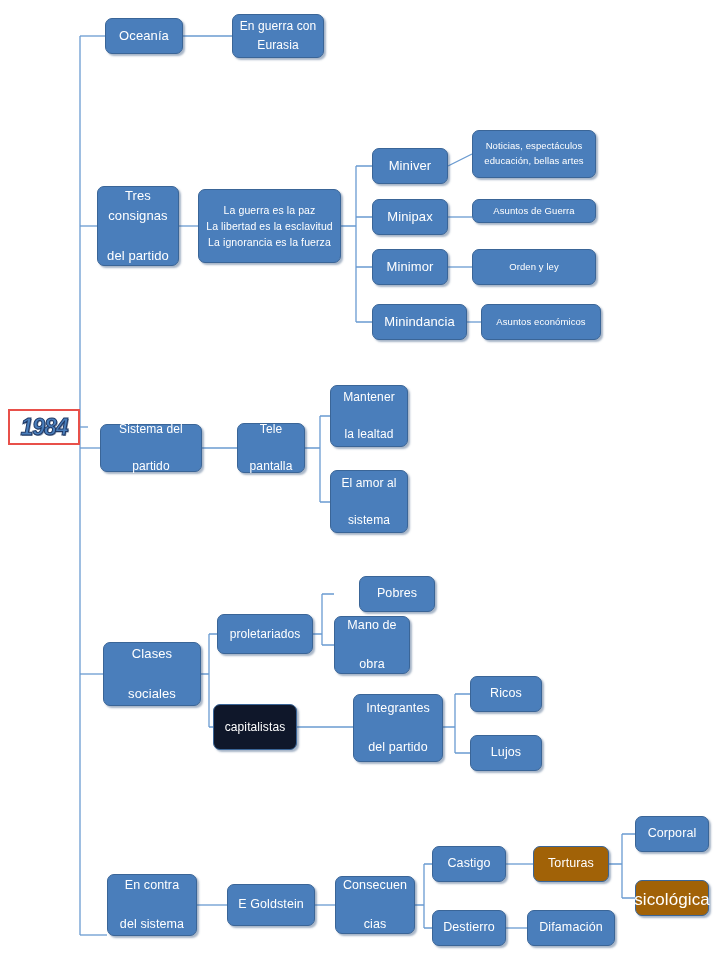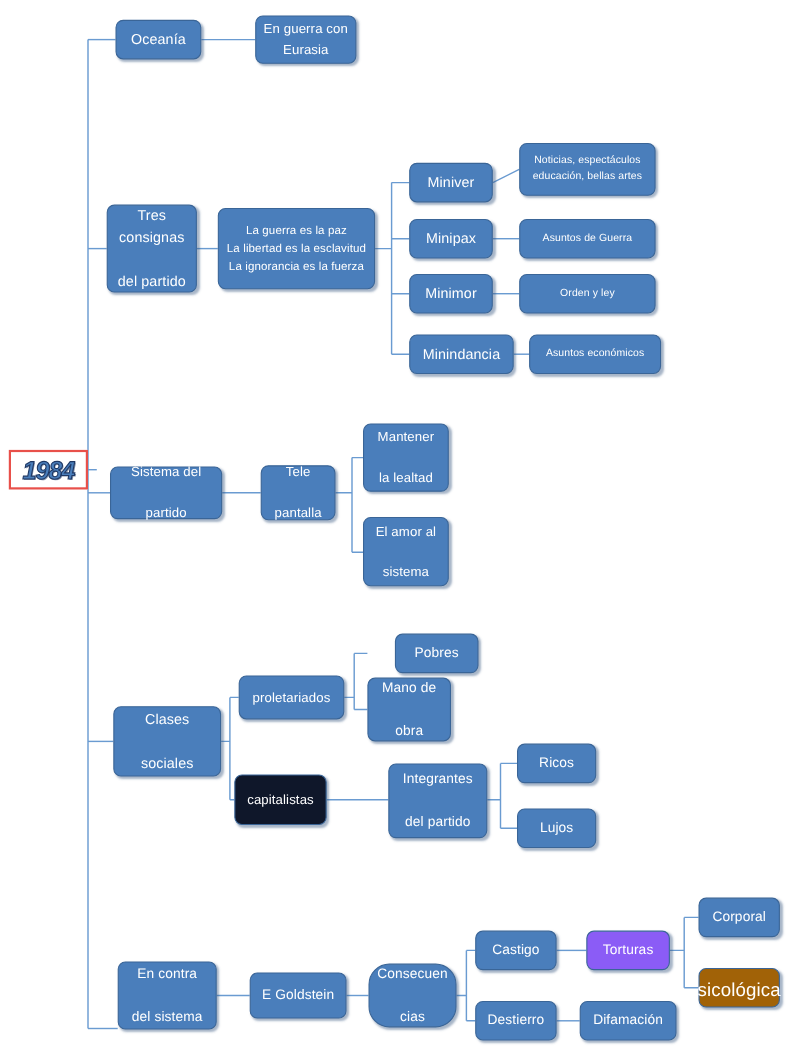--- a/index.html
+++ b/index.html
@@ -109,21 +109,21 @@
 consignas
 
 del partido</span></div>
       <div class="node" style="left: 198px; top: 189px; width: 143px; height: 74px; font-size: 10.5px; background: rgb(74, 126, 187); border-color: rgb(58, 101, 151); color: rgb(255, 255, 255);"><span>La guerra es la paz
 La libertad es  la esclavitud
 La ignorancia es la fuerza</span></div>
       <div class="node" style="left: 372px; top: 148px; width: 76px; height: 36px; font-size: 13px; background: rgb(74, 126, 187); border-color: rgb(58, 101, 151); color: rgb(255, 255, 255);"><span>Miniver</span></div>
       <div class="node" style="left: 472px; top: 130px; width: 124px; height: 48px; font-size: 9.5px; background: rgb(74, 126, 187); border-color: rgb(58, 101, 151); color: rgb(255, 255, 255);"><span>Noticias, espectáculos
 educación, bellas artes</span></div>
       <div class="node" style="left: 372px; top: 199px; width: 76px; height: 36px; font-size: 13px; background: rgb(74, 126, 187); border-color: rgb(58, 101, 151); color: rgb(255, 255, 255);"><span>Minipax</span></div>
-      <div class="node" style="left: 472px; top: 199px; width: 124px; height: 36px; font-size: 9.5px; background: rgb(74, 126, 187); border-color: rgb(58, 101, 151); color: rgb(255, 255, 255);"><span>Asuntos de  Guerra</span></div>
+      <div class="node" style="left: 472px; top: 199px; width: 124px; height: 24px; font-size: 9.5px; background: rgb(74, 126, 187); border-color: rgb(58, 101, 151); color: rgb(255, 255, 255);"><span>Asuntos de  Guerra</span></div>
       <div class="node" style="left: 372px; top: 249px; width: 76px; height: 36px; font-size: 13px; background: rgb(74, 126, 187); border-color: rgb(58, 101, 151); color: rgb(255, 255, 255);"><span>Minimor</span></div>
       <div class="node" style="left: 472px; top: 249px; width: 124px; height: 36px; font-size: 9.5px; background: rgb(74, 126, 187); border-color: rgb(58, 101, 151); color: rgb(255, 255, 255);"><span>Orden y ley</span></div>
       <div class="node" style="left: 372px; top: 304px; width: 95px; height: 36px; font-size: 13px; background: rgb(74, 126, 187); border-color: rgb(58, 101, 151); color: rgb(255, 255, 255);"><span>Minindancia</span></div>
       <div class="node" style="left: 481px; top: 304px; width: 120px; height: 36px; font-size: 9.5px; background: rgb(74, 126, 187); border-color: rgb(58, 101, 151); color: rgb(255, 255, 255);"><span>Asuntos económicos</span></div>
       <div class="node" style="left: 100px; top: 424px; width: 102px; height: 48px; font-size: 12px; background: rgb(74, 126, 187); border-color: rgb(58, 101, 151); color: rgb(255, 255, 255);"><span>Sistema  del
 
 partido</span></div>
       <div class="node" style="left: 237px; top: 423px; width: 68px; height: 50px; font-size: 12px; background: rgb(74, 126, 187); border-color: rgb(58, 101, 151); color: rgb(255, 255, 255);"><span>Tele
 
 pantalla</span></div>
@@ -144,24 +144,24 @@
       <div class="node" style="left: 213px; top: 704px; width: 84px; height: 46px; font-size: 12px; background: #0f172a; border-color: rgb(58, 101, 151); color: rgb(255, 255, 255);"><span>capitalistas</span></div>
       <div class="node" style="left: 353px; top: 694px; width: 90px; height: 68px; font-size: 12.5px; background: rgb(74, 126, 187); border-color: rgb(58, 101, 151); color: rgb(255, 255, 255);"><span>Integrantes
 
 del partido</span></div>
       <div class="node" style="left: 470px; top: 676px; width: 72px; height: 36px; font-size: 12.5px; background: rgb(74, 126, 187); border-color: rgb(58, 101, 151); color: rgb(255, 255, 255);"><span>Ricos</span></div>
       <div class="node" style="left: 470px; top: 735px; width: 72px; height: 36px; font-size: 12.5px; background: rgb(74, 126, 187); border-color: rgb(58, 101, 151); color: rgb(255, 255, 255);"><span>Lujos</span></div>
       <div class="node" style="left: 107px; top: 874px; width: 90px; height: 62px; font-size: 12.5px; background: rgb(74, 126, 187); border-color: rgb(58, 101, 151); color: rgb(255, 255, 255);"><span>En contra
 
 del sistema</span></div>
       <div class="node" style="left: 227px; top: 884px; width: 88px; height: 42px; font-size: 12.5px; background: rgb(74, 126, 187); border-color: rgb(58, 101, 151); color: rgb(255, 255, 255);"><span>E Goldstein</span></div>
-      <div class="node" style="left: 335px; top: 876px; width: 80px; height: 58px; font-size: 12.5px; background: rgb(74, 126, 187); border-color: rgb(58, 101, 151); color: rgb(255, 255, 255); border-radius: 19px;"><span>Consecuen
+      <div class="node" style="left: 335px; top: 876px; width: 80px; height: 58px; font-size: 12.5px; background: rgb(74, 126, 187); border-color: rgb(58, 101, 151); color: rgb(255, 255, 255);"><span>Consecuen
 
 cias</span></div>
       <div class="node" style="left: 432px; top: 846px; width: 74px; height: 36px; font-size: 12.5px; background: rgb(74, 126, 187); border-color: rgb(58, 101, 151); color: rgb(255, 255, 255);"><span>Castigo</span></div>
-      <div class="node" style="left: 533px; top: 846px; width: 76px; height: 36px; font-size: 12.5px; background: #8b5cf6; border-color: rgb(58, 101, 151); color: rgb(255, 255, 255);"><span>Torturas</span></div>
+      <div class="node" style="left: 533px; top: 846px; width: 76px; height: 36px; font-size: 12.5px; background: #a16207; border-color: rgb(58, 101, 151); color: rgb(255, 255, 255);"><span>Torturas</span></div>
       <div class="node" style="left: 635px; top: 816px; width: 74px; height: 36px; font-size: 12.5px; background: rgb(74, 126, 187); border-color: rgb(58, 101, 151); color: rgb(255, 255, 255);"><span>Corporal</span></div>
       <div class="node" style="left: 635px; top: 880px; width: 74px; height: 36px; font-size: 17px; background: #a16207; border-color: rgb(58, 101, 151); color: rgb(255, 255, 255); align-items: flex-end;"><span>sicológica</span></div>
       <div class="node" style="left: 432px; top: 910px; width: 74px; height: 36px; font-size: 12.5px; background: rgb(74, 126, 187); border-color: rgb(58, 101, 151); color: rgb(255, 255, 255);"><span>Destierro</span></div>
       <div class="node" style="left: 527px; top: 910px; width: 88px; height: 36px; font-size: 12.5px; background: rgb(74, 126, 187); border-color: rgb(58, 101, 151); color: rgb(255, 255, 255);"><span>Difamación</span></div>
     </div>
 
 </div>
 
 </body></html>

